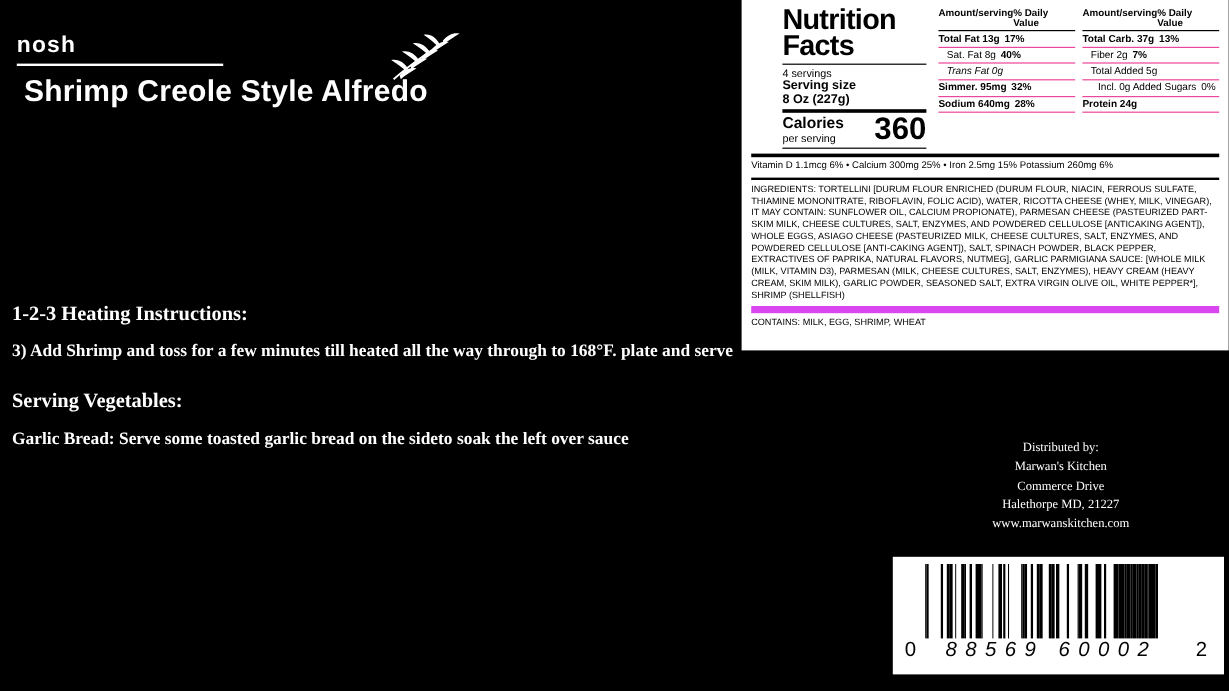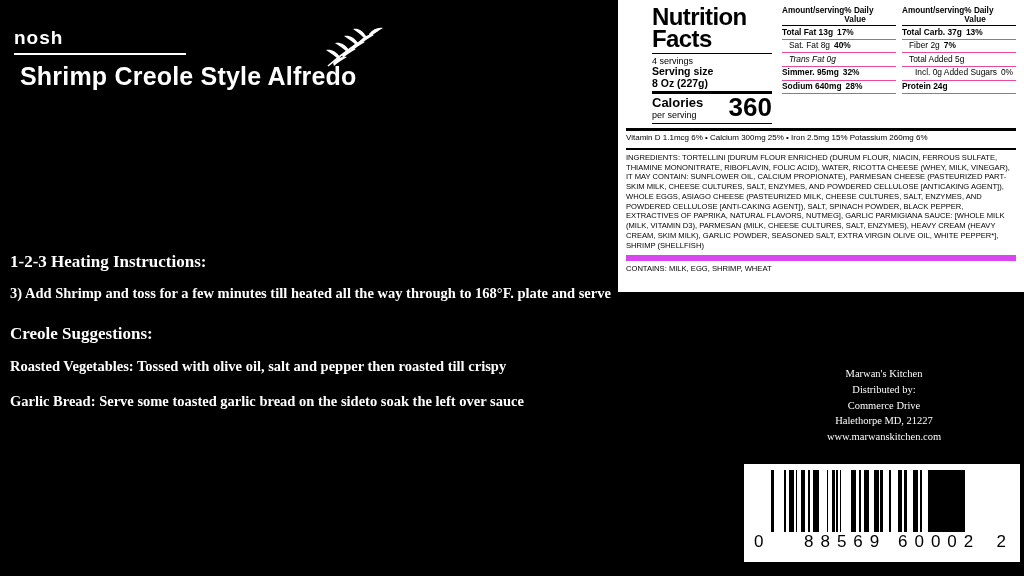--- a/index.html
+++ b/index.html
@@ -240,21 +240,21 @@
   }
   .barcode-digits {
     position: relative;
     height: 20px;
     font-family: "Liberation Sans", sans-serif;
     font-size: 17px;
     color: #000;
     letter-spacing: 2px;
   }
   .bc-d-left  { position: absolute; left: 0px;  top: 0; }
-  .bc-d-mid   { position: absolute; left: 50px; top: 0; letter-spacing: 7px; }
+  .bc-d-mid   { position: absolute; left: 34px; top: 0; letter-spacing: 7px; font-style: italic; }
   .bc-d-right { position: absolute; right: 2px; top: 0; }
 </style>
 </head>
 <body>
 
 <div id="page">
 
   <div class="brand-block">
     <div class="brand-nosh">nosh</div>
     <div class="brand-rule"></div>
@@ -271,22 +271,21 @@
       <path d="M81 22 C85 17, 90 15, 95 16 C90 19, 85 22, 82 25 Z" fill="#fff"></path>
       <path d="M72 29 C76 24, 81 22, 86 23 C81 26, 76 29, 73 32 Z" fill="#fff"></path>
       <path d="M63 37 C67 32, 72 30, 77 31 C72 34, 67 37, 64 40 Z" fill="#fff"></path>
     </svg>
   </div>
 
   <div class="instructions">
     <div class="heading">1-2-3 Heating Instructions:</div>
     <div class="step">3) Add Shrimp and toss for a few minutes till heated all the way through to 168°F. plate and serve</div>
 
-    <div class="serving-heading">Creole Suggestions:</div>
-    <div class="suggestion">Roasted Vegetables: Tossed with olive oil, salt and pepper then roasted till crispy</div>
+    <div class="serving-heading">Serving Vegetables:</div>
     <div class="suggestion">Garlic Bread: Serve some toasted garlic bread on the sideto soak the left over sauce</div>
   </div>
 
   <div class="nutrition-panel">
     <div class="nf-top">
       <div class="nf-left">
         <div class="nf-title">Nutrition</div>
         <div class="nf-title">Facts</div>
         <div class="nf-rule-thin"></div>
         <div class="nf-servings">4 servings</div>
@@ -360,22 +359,22 @@
       </div>
     </div>
 
     <div class="nf-micro-wrap">Vitamin D 1.1mcg 6% • Calcium 300mg 25% • Iron 2.5mg 15% Potassium 260mg 6%</div>
 
     <div class="ingredients">INGREDIENTS: TORTELLINI [DURUM FLOUR ENRICHED (DURUM FLOUR, NIACIN, FERROUS SULFATE, THIAMINE MONONITRATE, RIBOFLAVIN, FOLIC ACID), WATER, RICOTTA CHEESE (WHEY, MILK, VINEGAR), IT MAY CONTAIN: SUNFLOWER OIL, CALCIUM PROPIONATE), PARMESAN CHEESE (PASTEURIZED PART- SKIM MILK, CHEESE CULTURES, SALT, ENZYMES, AND POWDERED CELLULOSE [ANTICAKING AGENT]), WHOLE EGGS, ASIAGO CHEESE (PASTEURIZED MILK, CHEESE CULTURES, SALT, ENZYMES, AND POWDERED CELLULOSE [ANTI-CAKING AGENT]), SALT, SPINACH POWDER, BLACK PEPPER, EXTRACTIVES OF PAPRIKA, NATURAL FLAVORS, NUTMEG], GARLIC PARMIGIANA SAUCE: [WHOLE MILK (MILK, VITAMIN D3), PARMESAN (MILK, CHEESE CULTURES, SALT, ENZYMES), HEAVY CREAM (HEAVY CREAM, SKIM MILK), GARLIC POWDER, SEASONED SALT, EXTRA VIRGIN OLIVE OIL, WHITE PEPPER*], SHRIMP (SHELLFISH)</div>
     <div class="contains">CONTAINS: MILK, EGG, SHRIMP, WHEAT</div>
   </div>
 
   <div class="distributor">
+    <div>Distributed by:</div>
     <div>Marwan's Kitchen</div>
-    <div>Distributed by:</div>
     <div>Commerce Drive</div>
     <div>Halethorpe MD, 21227</div>
     <div>www.marwanskitchen.com</div>
   </div>
 
   <div class="barcode-box">
     <div class="barcode-bars" id="barcode-bars">
         <i style="width: 3px; background: rgb(255, 255, 255);"></i>
         <i style="width: 1px; background: rgb(0, 0, 0);"></i>
         <i style="width: 2px; background: rgb(0, 0, 0);"></i>

